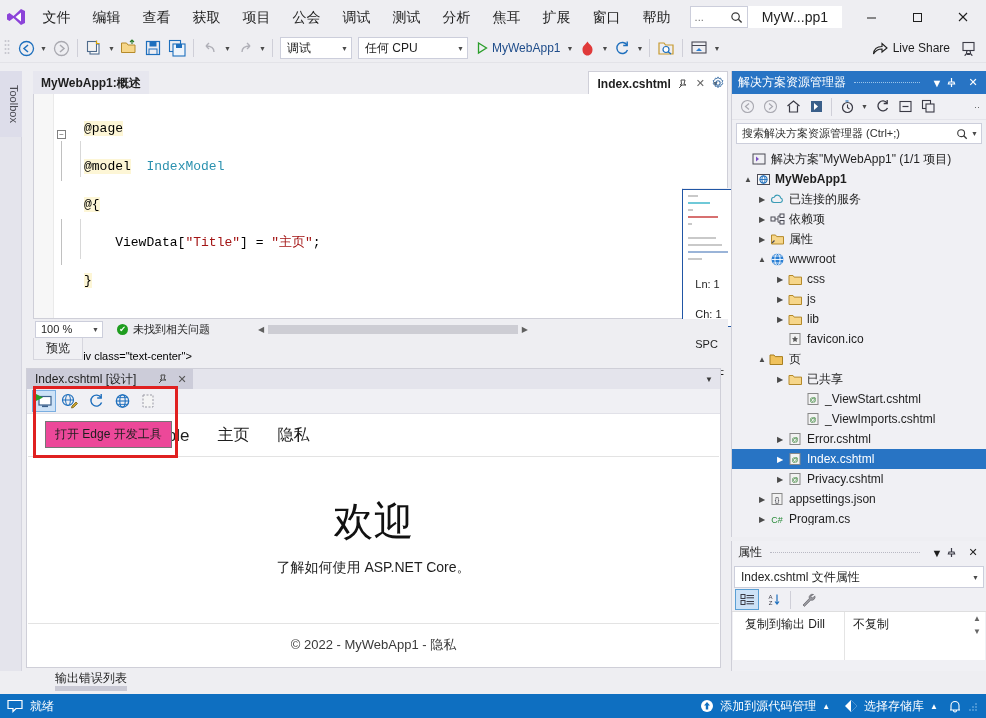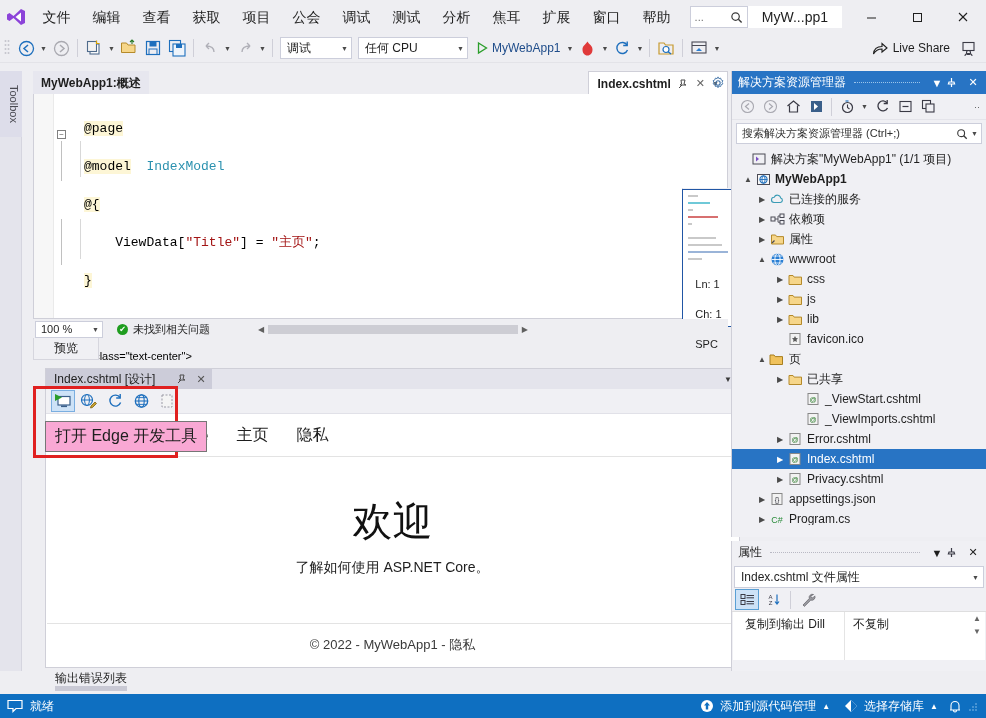--- a/index.html
+++ b/index.html
@@ -151,27 +151,27 @@
   }
   .hscroll .thumb { flex: 1; height: 9px; background: #cdcdd4; margin: 0 4px; }
   .hscroll .ar { font-size: 8px; color: #606060; }
   .stat-right { position: absolute; right: 4px; display: flex; gap: 18px; font-size: 11px; flex-direction: column;}
 
   .preview-tabrow {
     position: absolute; left: 33px; top: 338px; width: 695px; height: 22px;
   }
   .prevtab {
     height: 22px; display: inline-flex; align-items: center; justify-content: center;
-    padding: 0 20px; font-size: 12px; background: #f0f0f4;
+    padding: 0 12px; font-size: 12px; background: #f0f0f4;
     border: 1px solid #d6d6de; border-top: none;
   }
 
   
   .designer {
-    position: absolute; left: 45px; top: 368px; width: 695px; height: 300px;
+    position: absolute; left: 26px; top: 368px; width: 695px; height: 300px;
     background: #ffffff; border: 1px solid #cfcfd8;
   }
   .designer-head {
     height: 20px; background: #e4e4ec; display: flex; align-items: center;
     font-size: 12px; position: relative;
   }
   .dh-tab {
     height: 20px; background: #ccccd9; display: flex; align-items: center;
     padding: 0 6px 0 8px; font-size: 12px;
   }
@@ -205,22 +205,22 @@
     font-size: 13px; color: #3a3a3a;
   }
 
   
   .hl-box {
     position: absolute; left: 33px; top: 386px; width: 145px; height: 72px;
     border: 3px solid #e02020; pointer-events: none; z-index: 40;
   }
   .tooltip {
     position: absolute; left: 45px; top: 421px; z-index: 45;
-    background: #f9a8d4; border: 1px solid #767676; color: #1e1e1e;
-    font-size: 16px; padding: 4px 9px; white-space: nowrap;
+    background: #ec4899; border: 1px solid #767676; color: #1e1e1e;
+    font-size: 12px; padding: 4px 9px; white-space: nowrap;
   }
 
   
   .bottom-tabs {
     position: absolute; left: 33px; top: 668px; width: 695px; height: 26px;
     background: #eeeef2; display: flex; align-items: flex-start; padding-left: 22px; 
   }
   .btab { font-size: 12px; padding-top: 2px; color: #1e1e1e; }
   .btab-underline { position:absolute; height: 5px; background:#c9c9d4; bottom: 2px;}
 

